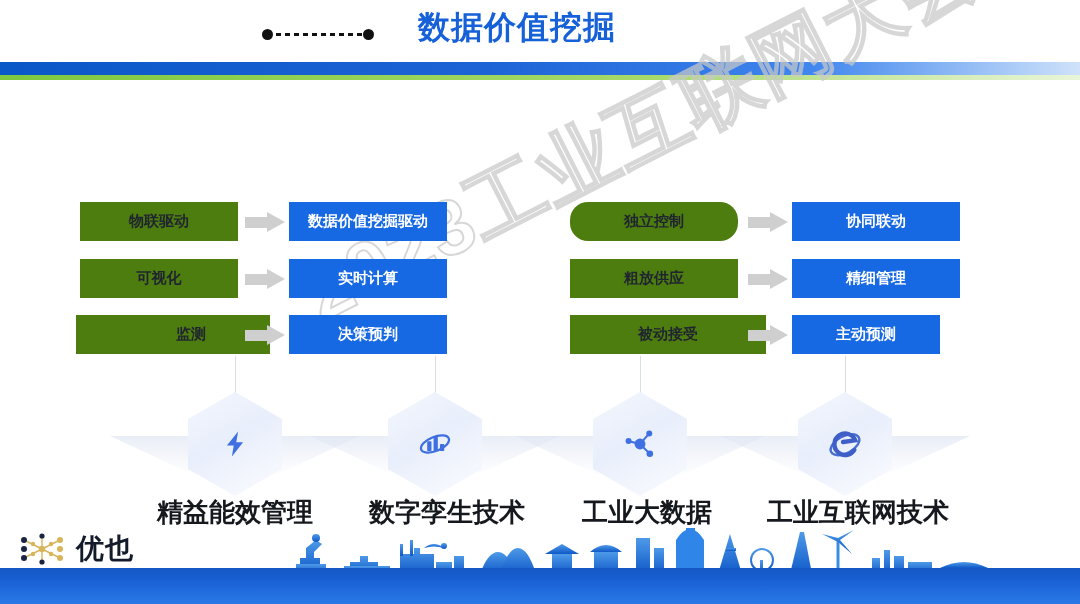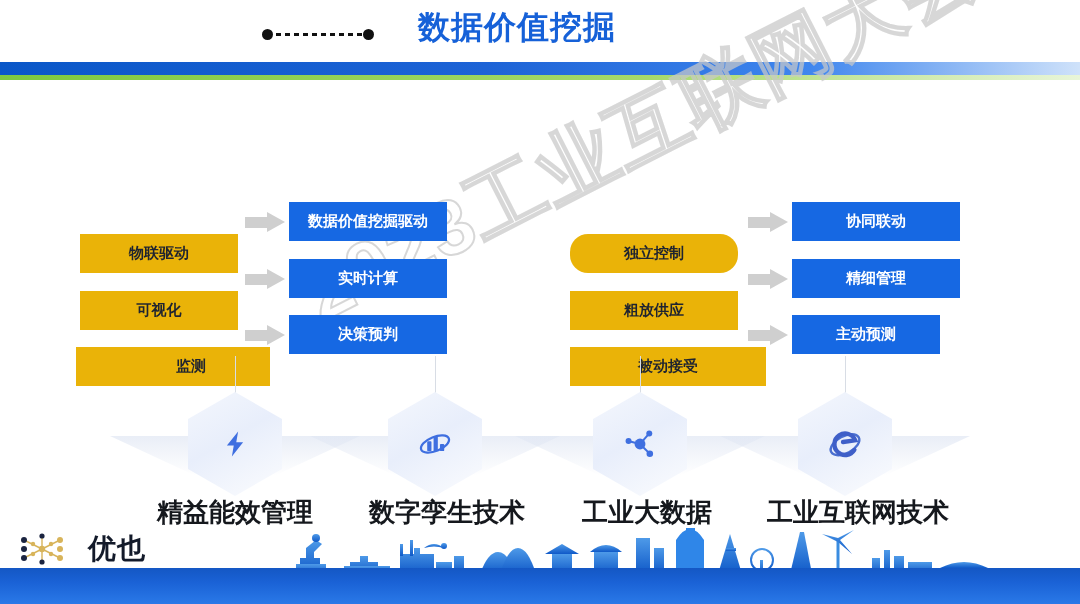--- a/index.html
+++ b/index.html
@@ -69,21 +69,21 @@
     white-space:nowrap;letter-spacing:2px;pointer-events:none;
     -webkit-text-stroke:2px #c9c9c9;color:transparent;
   }
 
   
   .flow{position:absolute;left:0;top:0;width:1080px;height:604px;}
   .gbox,.bbox{
     position:absolute;height:39px;display:flex;align-items:center;justify-content:center;
     font-size:15px;font-weight:bold;white-space:nowrap;
   }
-  .gbox{background:#eab308;color:#1f2430;margin-top:32px;}
+  .gbox{background:#4d7c0f;color:#1f2430;}
   .bbox{background:#1668e3;color:#ffffff;}
   .arrow{position:absolute;width:40px;height:20px;}
   .arrow .shaft{position:absolute;left:0;top:5px;width:24px;height:11px;background:#cfcfcf;}
   .arrow .head{
     position:absolute;left:22px;top:0;width:0;height:0;
     border-top:10px solid transparent;border-bottom:10px solid transparent;
     border-left:18px solid #cfcfcf;
   }
 
   
@@ -113,21 +113,21 @@
     font-size:26px;font-weight:bold;color:#15181d;white-space:nowrap;
     display:flex;align-items:center;justify-content:center;
   }
 
   
   .footer-band{
     position:absolute;left:0;bottom:0;width:1080px;height:36px;
     background:linear-gradient(180deg,#1457c4 0%,#1a62d6 40%,#2a79e8 100%);
   }
   .skyline{position:absolute;left:0;bottom:30px;width:1080px;height:56px;}
-  .brand{position:absolute;left:14px;bottom:34px;display:flex;align-items:center;height:42px;gap:12px;}
+  .brand{position:absolute;left:14px;bottom:34px;display:flex;align-items:center;height:42px;}
   .brand-mark{position:relative;width:56px;height:34px;margin-right:6px;}
   .brand-name{font-size:28px;font-weight:bold;color:#131a2a;letter-spacing:1px;}
 </style>
 </head>
 <body>
 
 <div class="slide">
 
   <div class="header">
 

